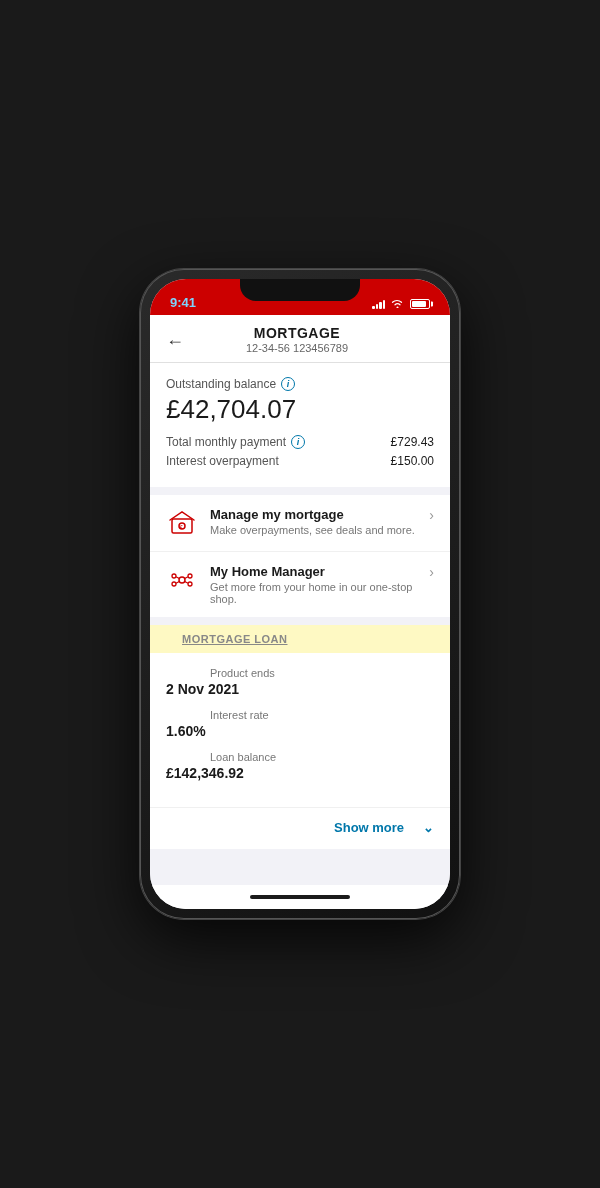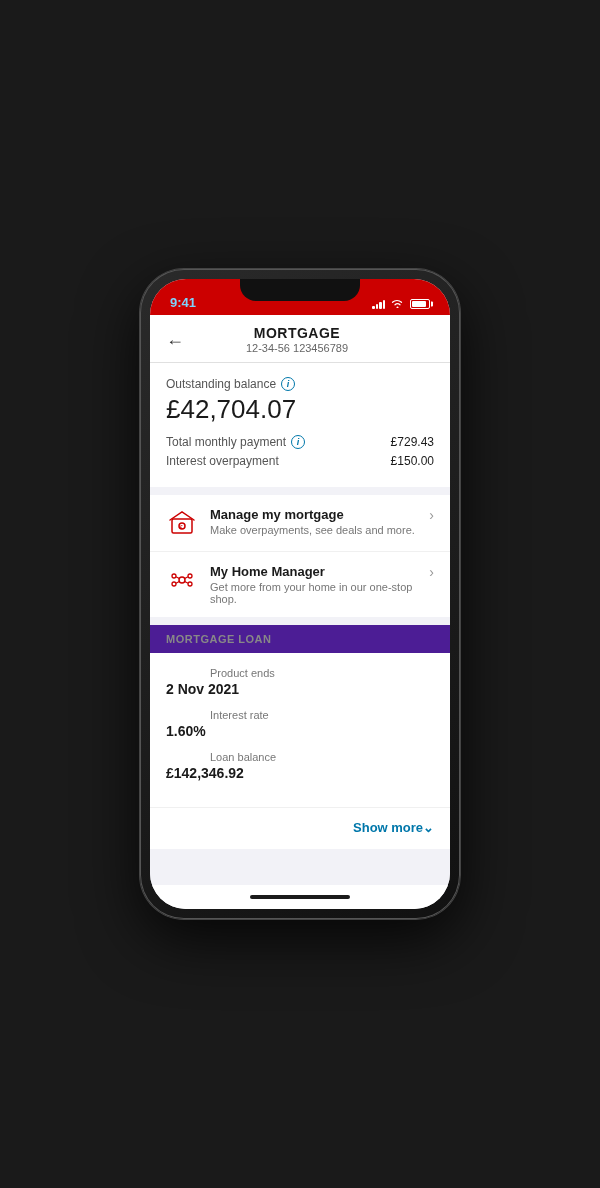--- a/index.html
+++ b/index.html
@@ -274,26 +274,27 @@
       font-size: 14px;
     }
 
     
     .loan-section {
       background: white;
       margin-bottom: 8px;
     }
 
     .loan-header {
-      background: #4c1d95;
-      padding: 8px 16px;
+      background: #fef9c3;
+      padding: 8px 32px;
       font-size: 11px;
       font-weight: 600;
       color: #888;
       letter-spacing: 0.5px;
+      text-decoration: underline;
     }
 
     .loan-body {
       padding: 14px 16px;
     }
 
     .loan-type {
       font-size: 15px;
       font-weight: 700;
       color: #1a1a1a;
@@ -324,21 +325,21 @@
       border-top: 1px solid #f0f0f0;
     }
 
     .show-more-btn {
       font-size: 13px;
       font-weight: 600;
       color: #0077aa;
       cursor: pointer;
       display: flex;
       align-items: center;
-      gap: 0;
+      gap: 19px;
       justify-content: flex-end;
     }
 
     
     .mortgage-icon svg,
     .home-manager-icon svg {
       width: 28px;
       height: 28px;
     }
 

